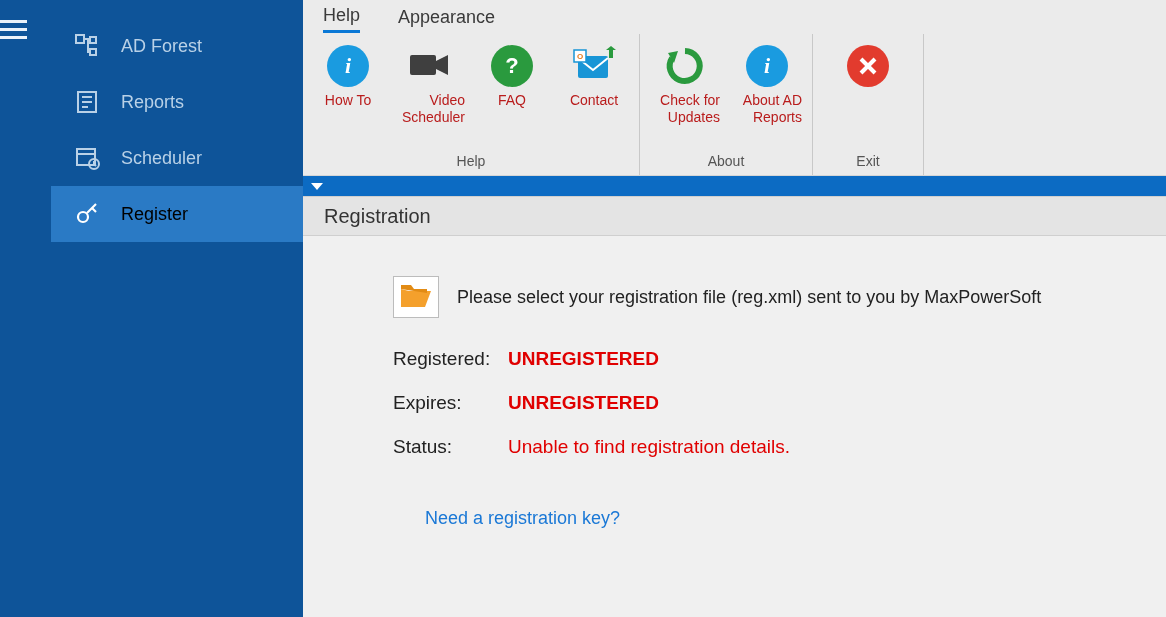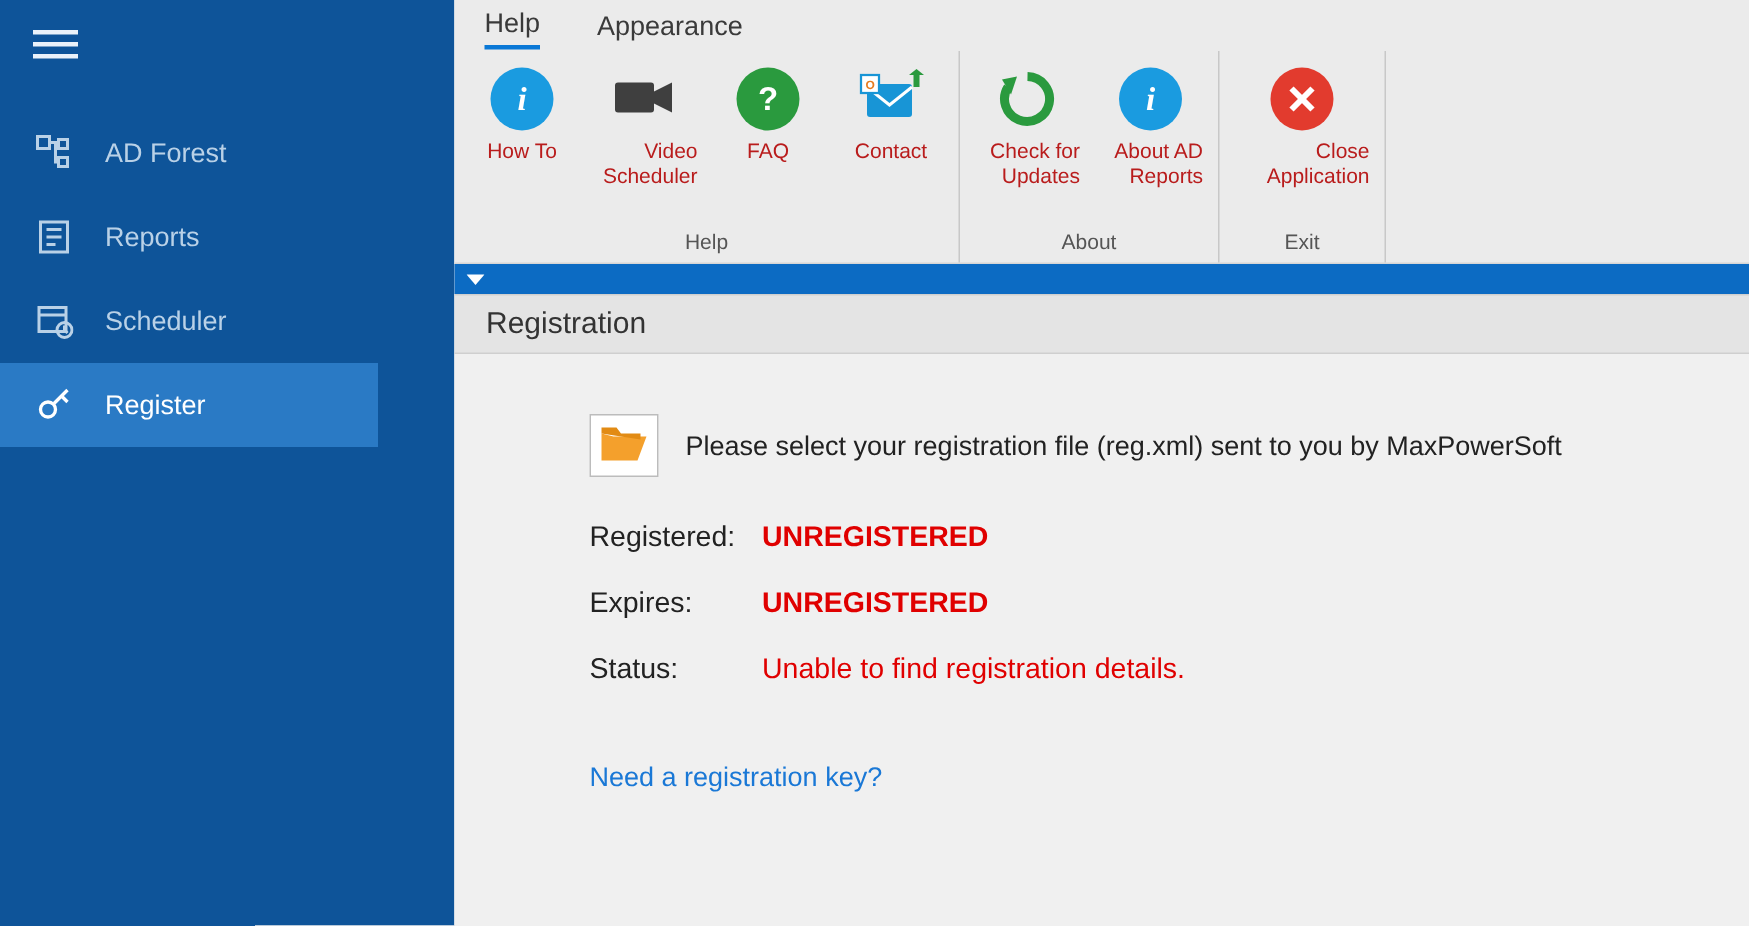--- a/index.html
+++ b/index.html
@@ -12,40 +12,40 @@
     overflow: hidden;
     display: flex;
     background: #f0f0f0;
   }
   
   .sidebar {
     width: 303px;
     background: #0e5499;
     color: #c8dcef;
     display: flex;
-    flex-direction: column;
     flex: 0 0 303px;
+    justify-content: flex-end;
   }
   .hamburger {
     padding: 18px 22px 14px 22px;
   }
   .hamburger svg { display: block; }
   .side-items { margin-top: 18px; }
   .side-item {
     display: flex;
     align-items: center;
     height: 56px;
     padding-left: 22px;
     font-size: 18px;
     color: #b9d1e7;
     cursor: pointer;
   }
   .side-item.selected {
     background: #2a7ac5;
-    color: #ffffff;
+    color: #000000;
     width: 252px;
   }
   .side-item .icon {
     width: 28px; height: 28px;
     margin-right: 20px;
     display: inline-flex; align-items:center; justify-content:center;
   }
 
   
   .main {
@@ -139,21 +139,21 @@
     display:flex; align-items:center; justify-content:center;
     cursor:pointer;
   }
   .instr-row .instr-text { font-size: 18px; color: #222; }
 
   .kv { display:flex; margin-bottom: 22px; font-size: 19px; }
   .kv .k { width: 115px; color:#222; }
   .kv .v { font-weight: bold; color: #e00000; }
 
   .link-row { margin-top: 50px; padding-left: 0; }
-  .link-row a { color: #1a78d6; font-size: 18px; text-decoration: none; cursor:pointer; }
+  .link-row a { color: #1a78d6; font-size: 18px; text-decoration: none; cursor:pointer;margin-left:32px; }
 
   
   .circ { width:42px; height:42px; border-radius:50%; display:flex; align-items:center; justify-content:center; color:#fff; font-weight:bold; font-size:22px; }
 </style>
 </head>
 <body>
 
 <div class="sidebar">
   <div class="hamburger">
     <span class="icon">
@@ -285,21 +285,20 @@
       <div class="btns">
         <div class="rbtn" style="width:90px;">
           <span class="ricon">
             <span class="circ" style="background:#e23b2e;">
               <svg width="22" height="22" viewBox="0 0 22 22">
                   <line x1="4" y1="4" x2="18" y2="18" stroke="#fff" stroke-width="4"></line>
                   <line x1="18" y1="4" x2="4" y2="18" stroke="#fff" stroke-width="4"></line>
                 </svg>
             </span>
           </span>
-          <span class="rlabel">Close Application</span>
         </div>
       </div>
       <div class="gname">Exit</div>
     </div>
   </div>
 
   <div class="bluebar">
     <span>
       <svg width="12" height="10" viewBox="0 0 12 10">
           <polygon points="0,2 12,2 6,9" fill="#fff"></polygon>

